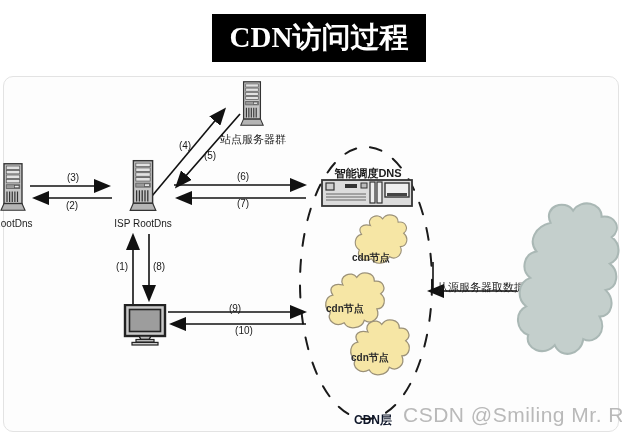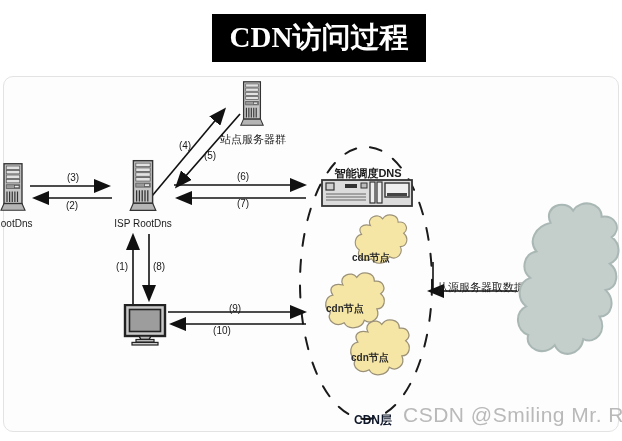--- a/index.html
+++ b/index.html
@@ -66,21 +66,21 @@
 
   <span class="abs step-label" style="left:110px;top:261px;width:24px;">(1)</span>
   <span class="abs step-label" style="left:58px;top:200px;width:28px;">(2)</span>
   <span class="abs step-label" style="left:59px;top:172px;width:28px;">(3)</span>
   <span class="abs step-label" style="left:171px;top:140px;width:28px;">(4)</span>
   <span class="abs step-label" style="left:196px;top:150px;width:28px;">(5)</span>
   <span class="abs step-label" style="left:229px;top:171px;width:28px;">(6)</span>
   <span class="abs step-label" style="left:229px;top:198px;width:28px;">(7)</span>
   <span class="abs step-label" style="left:145px;top:261px;width:28px;">(8)</span>
   <span class="abs step-label" style="left:221px;top:303px;width:28px;">(9)</span>
-  <span class="abs step-label" style="left:206px;top:325px;width:32px;">(10)</span>
+  <span class="abs step-label" style="left:228px;top:325px;width:32px;">(10)</span>
   <span class="abs" id="origin-fetch-label" style="left:437px;top:280px;">从源服务器取数据</span>
 
   <svg class="abs" style="left:-2px;top:156px;" width="30" height="62" viewBox="0 0 40 64">
     <polygon points="4,63 36,63 32,54 8,54" fill="#b5b5b5" stroke="#333" stroke-width="1.5"></polygon>
     <rect x="8" y="1" width="24" height="53" fill="#c6c6c6" stroke="#333" stroke-width="1.8"></rect>
     <rect x="11" y="4" width="18" height="4.5" fill="#e2e2e2" stroke="#555" stroke-width="1"></rect>
     <rect x="11" y="10" width="18" height="4.5" fill="#e2e2e2" stroke="#555" stroke-width="1"></rect>
     <rect x="11" y="16" width="18" height="4.5" fill="#e2e2e2" stroke="#555" stroke-width="1"></rect>
     <rect x="11" y="22" width="18" height="4.5" fill="#e2e2e2" stroke="#555" stroke-width="1"></rect>
     <rect x="11" y="29" width="18" height="5" fill="#9a9a9a" stroke="#555" stroke-width="1"></rect>

